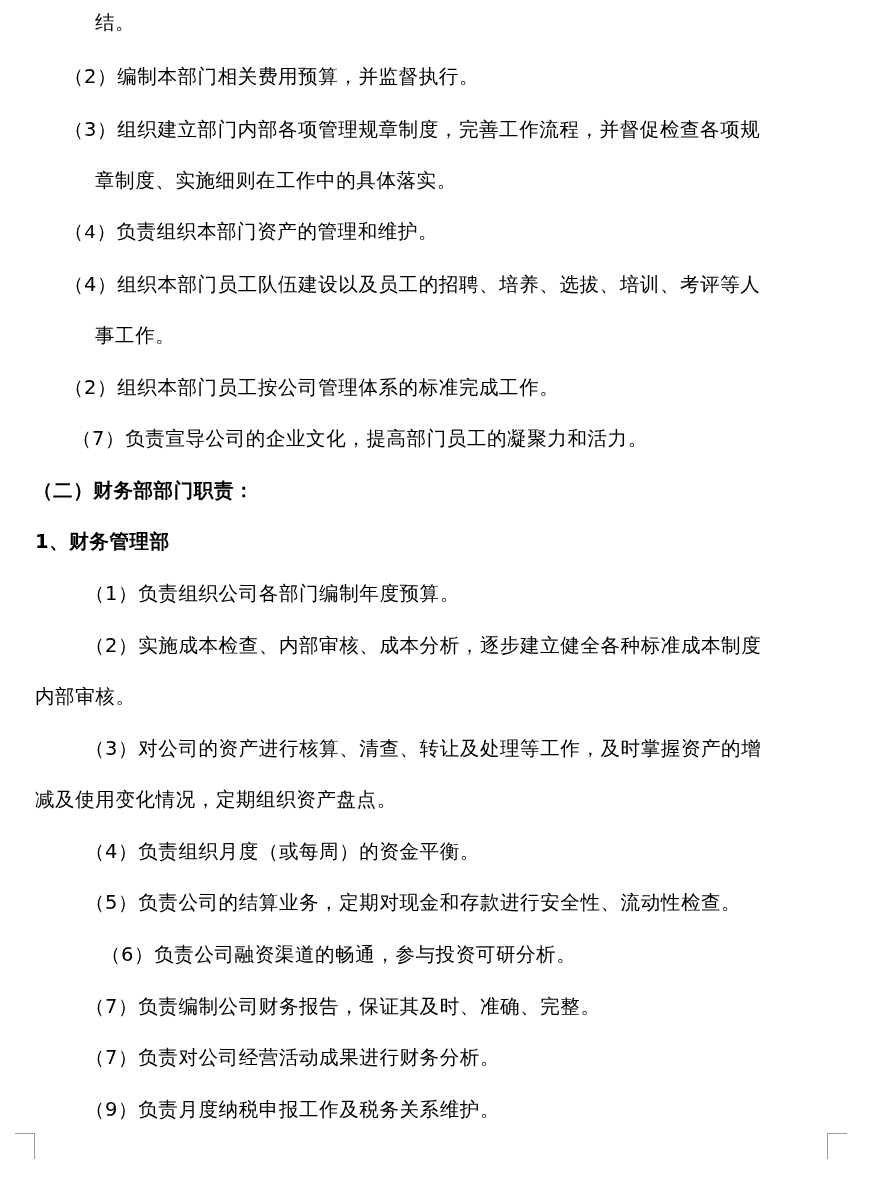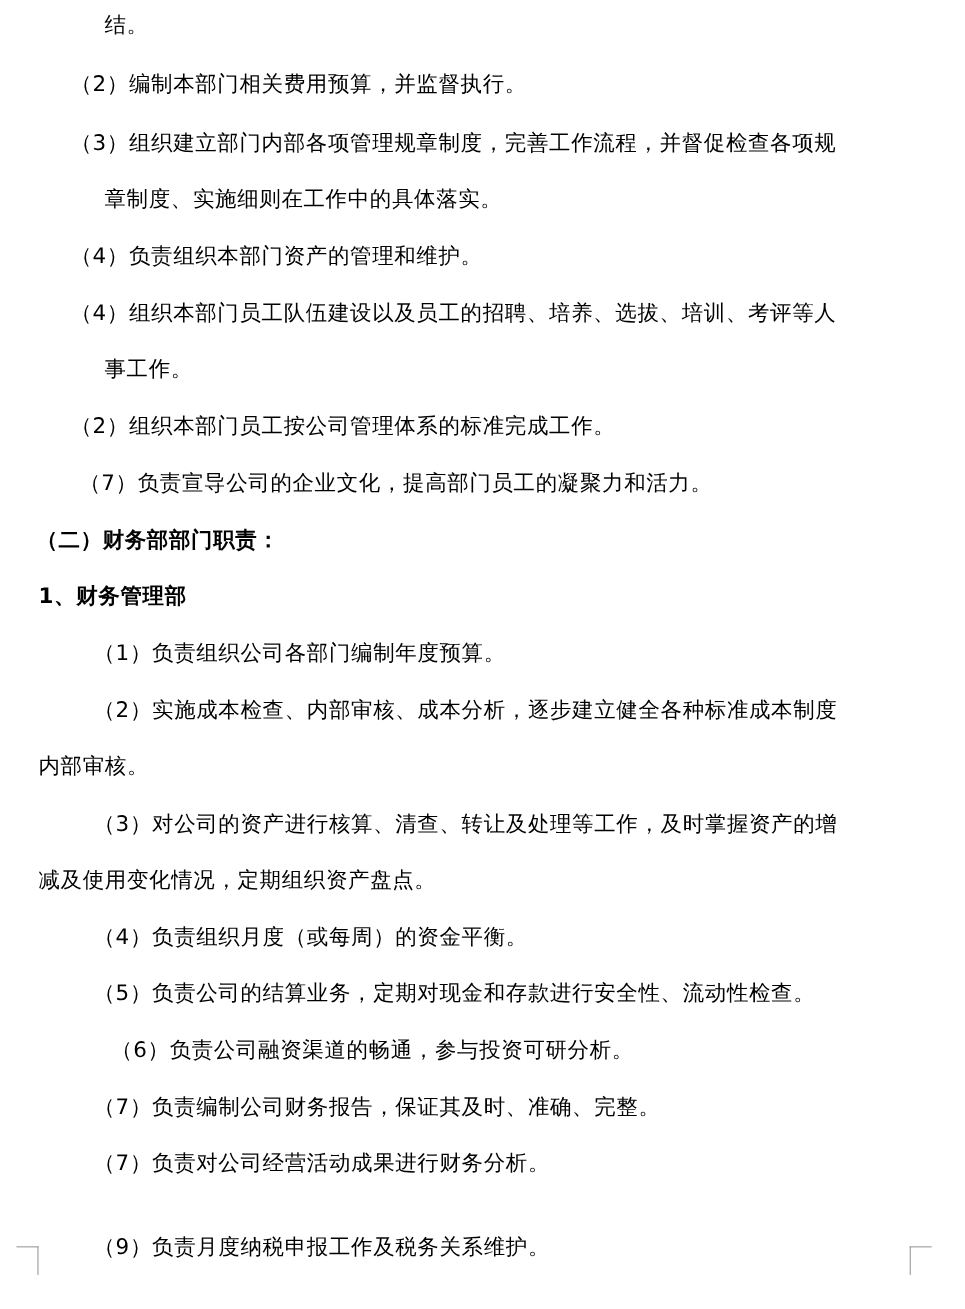--- a/index.html
+++ b/index.html
@@ -14,36 +14,36 @@
   .corner-right::before { content:""; position:absolute; left:-1px; top:0; width:20px; border-top:1px solid #9a9a9a; }
 </style>
 </head>
 <body>
 
 <div>
   <div class="line" style="left:95px;top:10px;">结。</div>
   <div class="line" style="left:64px;top:64px;">（2）编制本部门相关费用预算，并监督执行。</div>
   <div class="line" style="left:64px;top:117px;">（3）组织建立部门内部各项管理规章制度，完善工作流程，并督促检查各项规</div>
   <div class="line" style="left:95px;top:168px;">章制度、实施细则在工作中的具体落实。</div>
-  <div class="line" style="left:64px;top:220px;">（4）负责组织本部门资产的管理和维护。</div>
+  <div class="line" style="left:64px;top:220px;font-family:Liberation Mono, monospace;">（4）负责组织本部门资产的管理和维护。</div>
   <div class="line" style="left:64px;top:272px;">（4）组织本部门员工队伍建设以及员工的招聘、培养、选拔、培训、考评等人</div>
   <div class="line" style="left:95px;top:323px;">事工作。</div>
   <div class="line" style="left:64px;top:375px;">（2）组织本部门员工按公司管理体系的标准完成工作。</div>
   <div class="line" style="left:72px;top:426px;">（7）负责宣导公司的企业文化，提高部门员工的凝聚力和活力。</div>
 
   <div class="line bold" style="left:33px;top:478px;">（二）财务部部门职责：</div>
   <div class="line bold" style="left:35px;top:529px;">1、财务管理部</div>
 
   <div class="line" style="left:85px;top:581px;">（1）负责组织公司各部门编制年度预算。</div>
   <div class="line" style="left:85px;top:633px;">（2）实施成本检查、内部审核、成本分析，逐步建立健全各种标准成本制度</div>
   <div class="line" style="left:35px;top:684px;">内部审核。</div>
   <div class="line" style="left:85px;top:736px;">（3）对公司的资产进行核算、清查、转让及处理等工作，及时掌握资产的增</div>
   <div class="line" style="left:35px;top:787px;">减及使用变化情况，定期组织资产盘点。</div>
   <div class="line" style="left:85px;top:839px;">（4）负责组织月度（或每周）的资金平衡。</div>
   <div class="line" style="left:85px;top:890px;">（5）负责公司的结算业务，定期对现金和存款进行安全性、流动性检查。</div>
   <div class="line" style="left:101px;top:942px;">（6）负责公司融资渠道的畅通，参与投资可研分析。</div>
   <div class="line" style="left:85px;top:994px;">（7）负责编制公司财务报告，保证其及时、准确、完整。</div>
   <div class="line" style="left:85px;top:1045px;">（7）负责对公司经营活动成果进行财务分析。</div>
-  <div class="line" style="left:85px;top:1097px;margin-top:24px;">（9）负责月度纳税申报工作及税务关系维护。</div>
+  <div class="line" style="left:85px;top:1097px;">（9）负责月度纳税申报工作及税务关系维护。</div>
 
   <div class="corner corner-left"></div>
   <div class="corner corner-right"></div>
 </div>
 
 </body></html>

